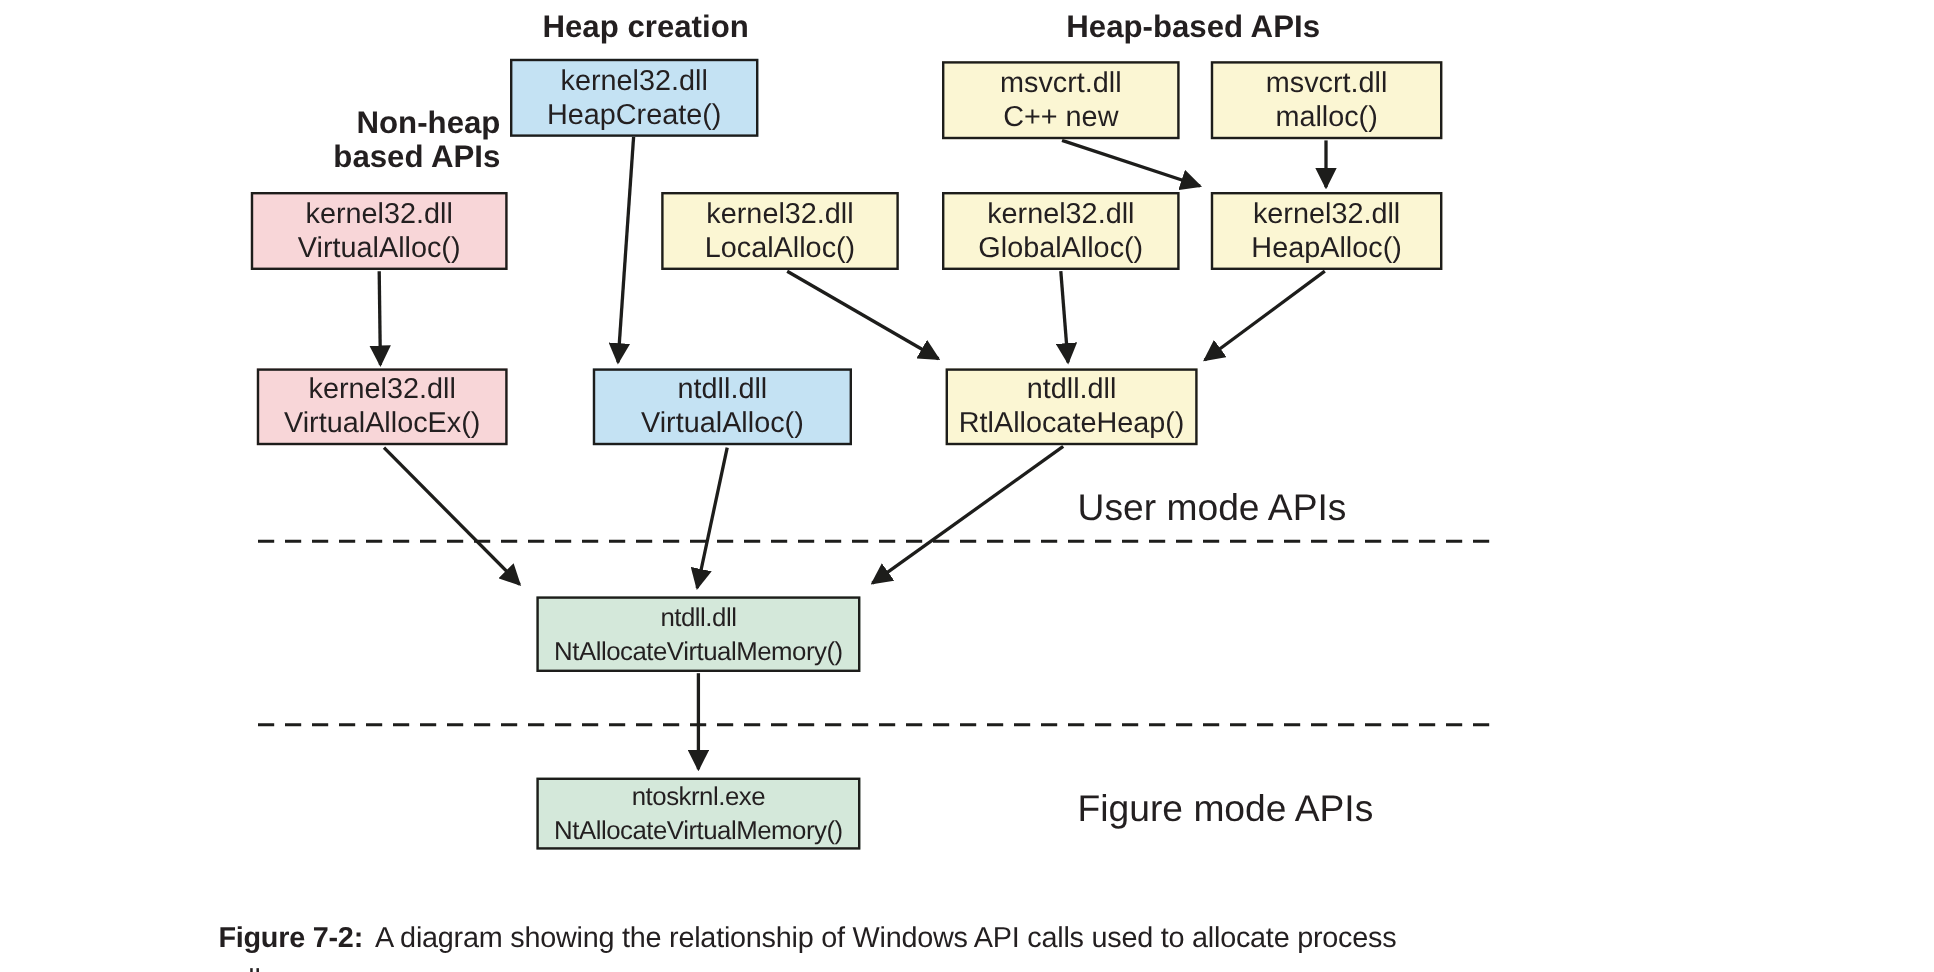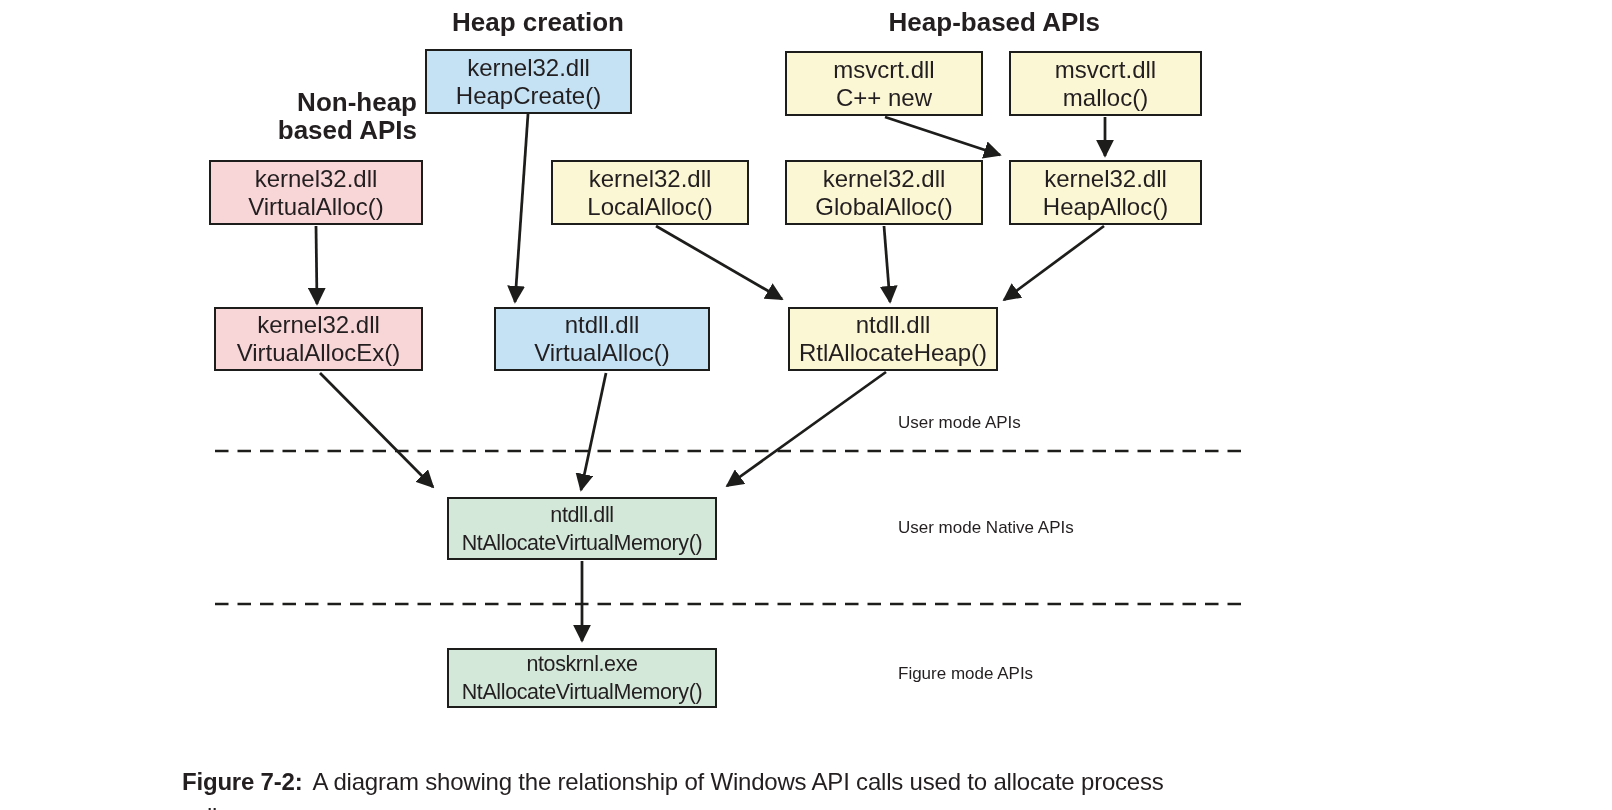--- a/index.html
+++ b/index.html
@@ -50,21 +50,21 @@
   .grouplabel {
     position: absolute;
     text-align: right;
     font-weight: bold;
     font-size: 26px;
     line-height: 28px;
     white-space: nowrap;
   }
   .modelabel {
     position: absolute;
-    font-size: 17px;
+    font-size: 31px;
     line-height: 26px;
     white-space: nowrap;
   }
   .caption {
     position: absolute;
     left: 182px;
     top: 740px;
     width: 1160px;
     font-size: 24px;
     line-height: 35px;
@@ -158,21 +158,20 @@
   <div class="node green" style="left:447px; top:497px; width:270px; height:63px;">
     <div class="line">ntdll.dll</div>
     <div class="line">NtAllocateVirtualMemory()</div>
   </div>
   <div class="node green" style="left:447px; top:648px; width:270px; height:60px;">
     <div class="line">ntoskrnl.exe</div>
     <div class="line">NtAllocateVirtualMemory()</div>
   </div>
 
   <div class="modelabel" style="left:898px; top:410px;">User mode APIs</div>
-  <div class="modelabel" style="left:898px; top:515px;">User mode Native APIs</div>
   <div class="modelabel" style="left:898px; top:661px;">Figure mode APIs</div>
 
   <div class="caption">
     <div><span class="cap-label">Figure 7-2:</span><span>A diagram showing the relationship of Windows API calls used to allocate process</span></div>
     <div>calls</div>
   </div>
 
 </div>
 
 </body></html>

